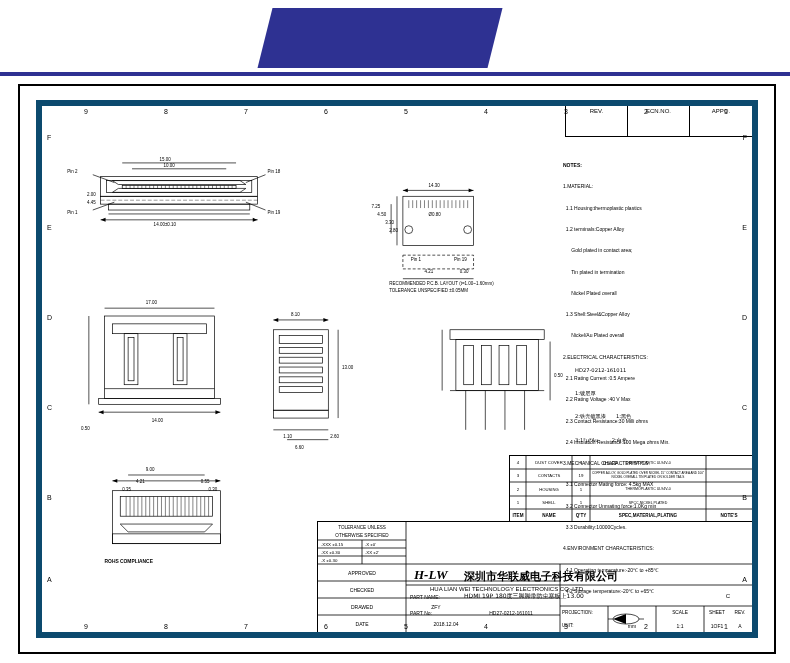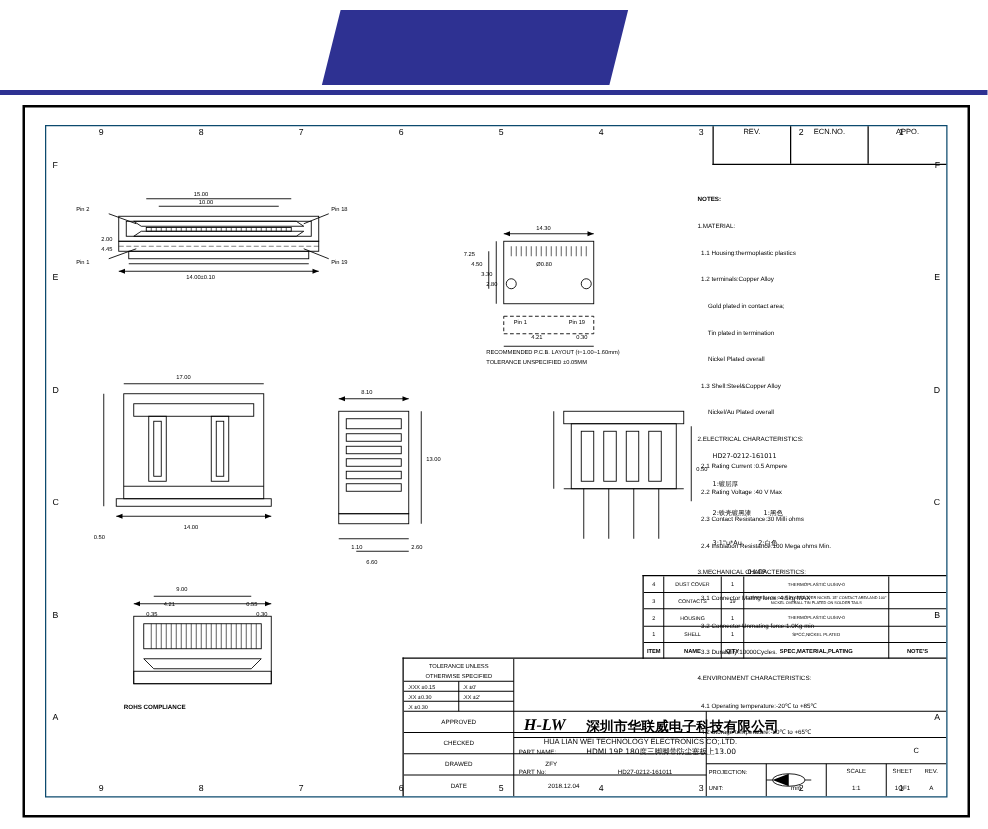--- a/index.html
+++ b/index.html
@@ -30,21 +30,21 @@
   }
 
   
   .sheet{
     position:absolute;left:18px;top:84px;width:754px;height:566px;
     border:2px solid #000;
     background:#fff;
   }
   .sheet-inner{
     position:absolute;left:16px;top:14px;right:16px;bottom:14px;
-    border:1px solid #0c4a6e;
+    border:6px solid #0c4a6e;
   }
   
   .zone{
     position:absolute;font-size:7px;color:#000;font-family:"Liberation Sans",sans-serif;
   }
   .ztop{top:2px;}
   .zbot{bottom:2px;}
   .zleft{left:5px;}
   .zright{right:5px;}
 

